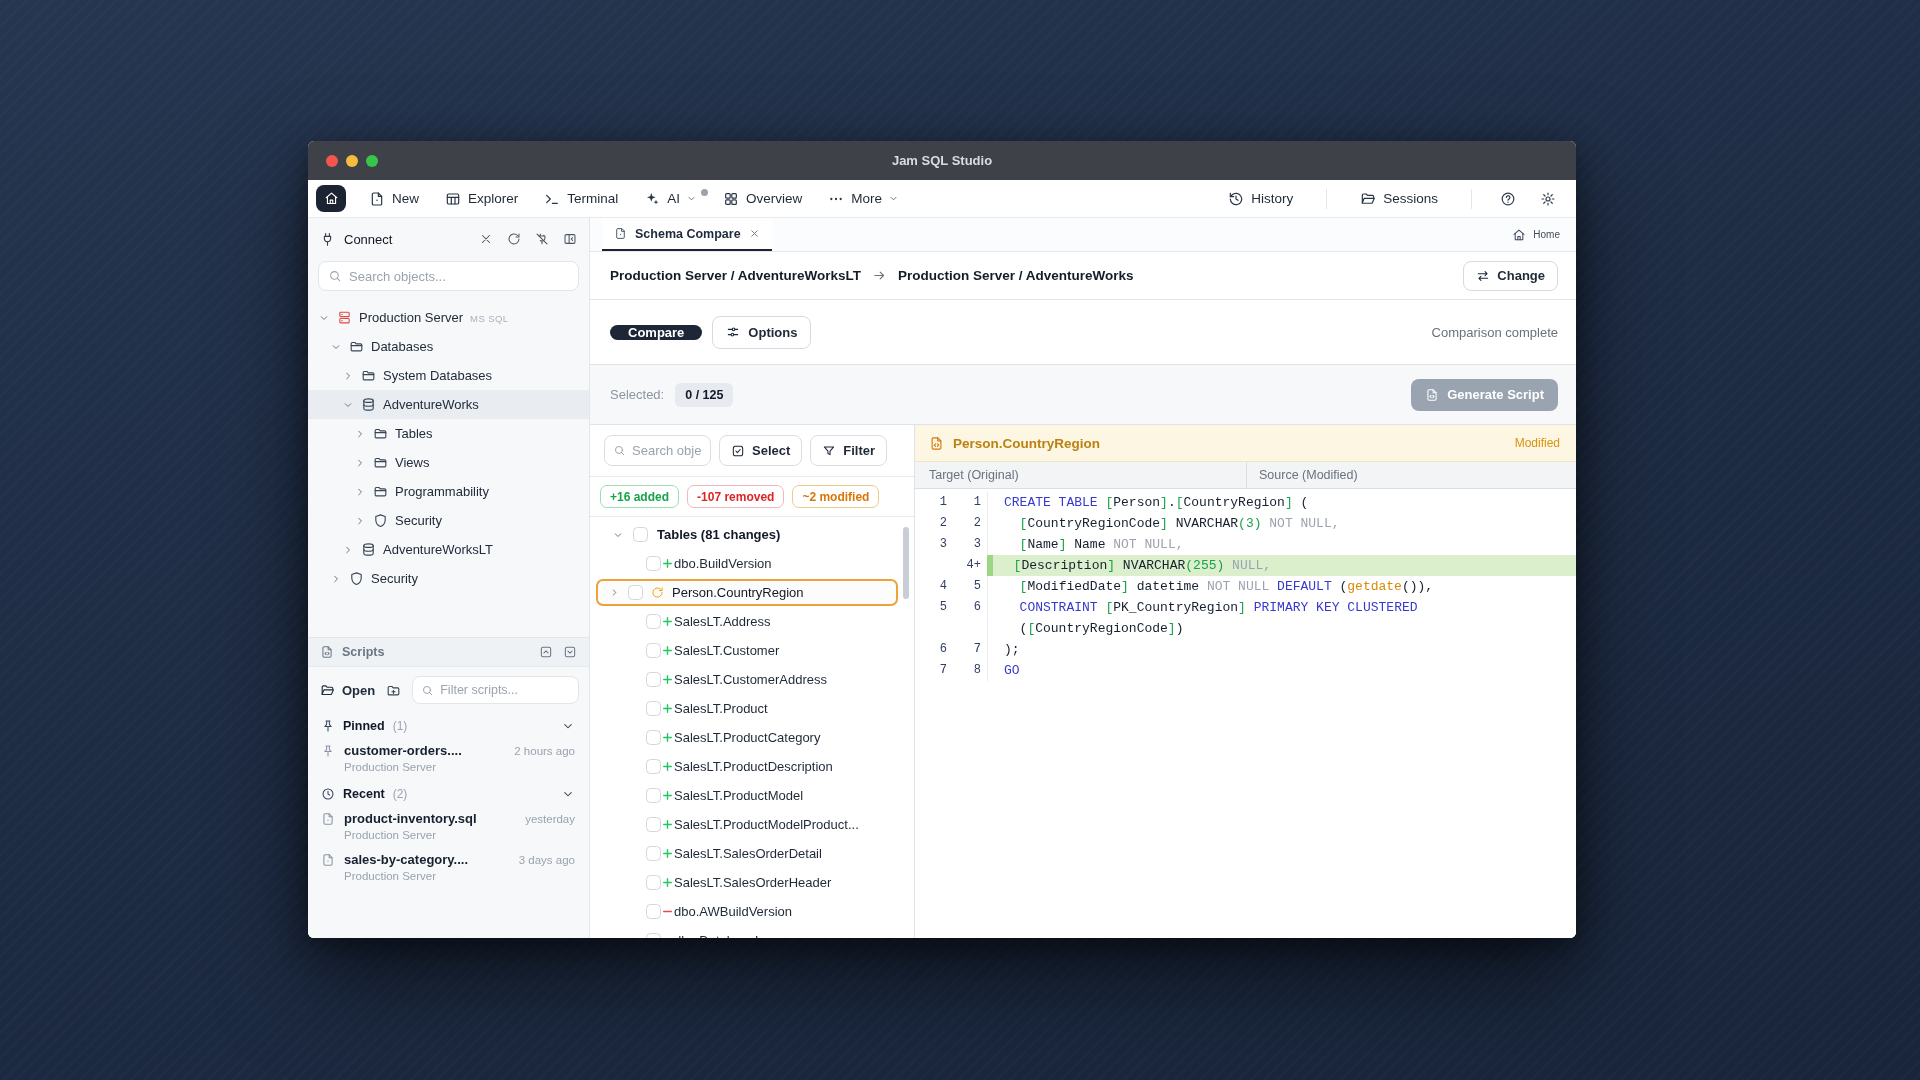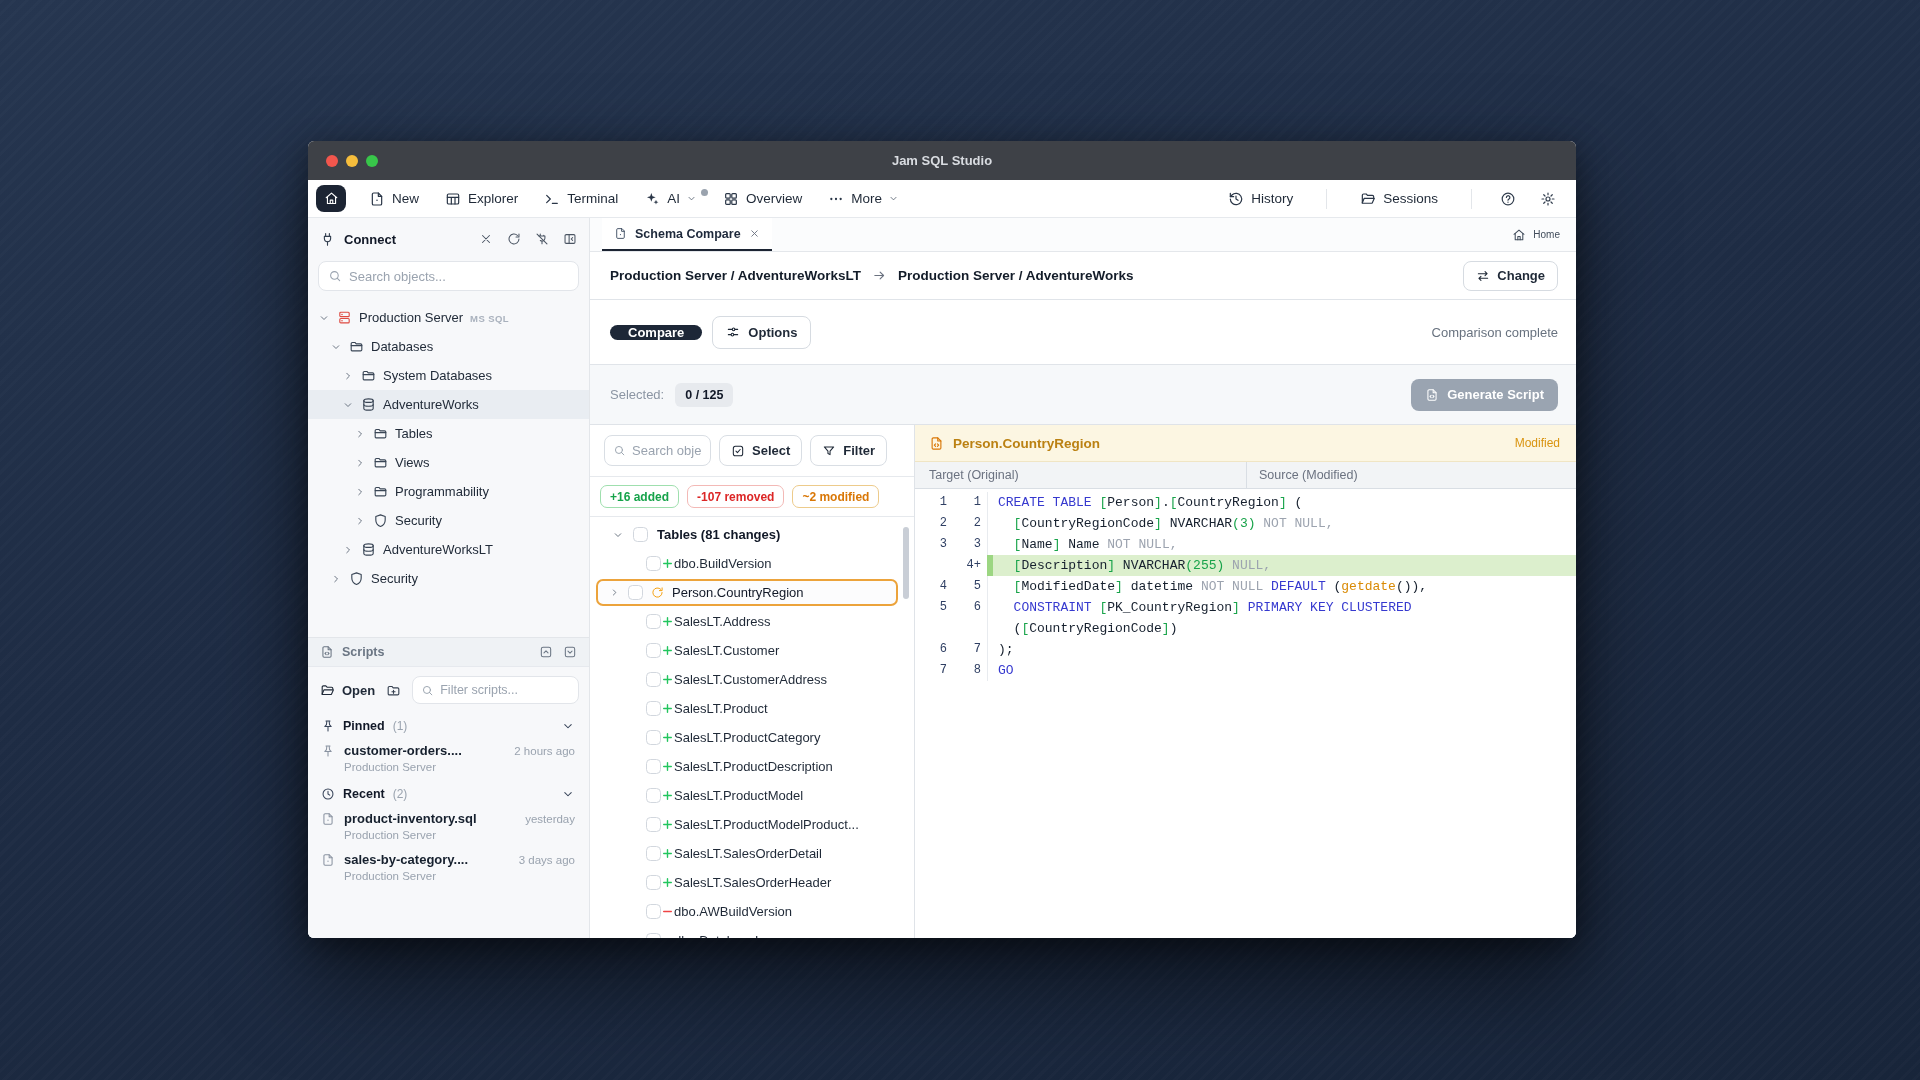--- a/index.html
+++ b/index.html
@@ -30,34 +30,34 @@
   .tb-right{margin-left:auto;display:flex;align-items:center;gap:12px}
   .tb-sep{width:1px;height:20px;background:#e3e6ea;margin:0 10px}
   .icon-btn{display:flex;align-items:center;justify-content:center;width:28px;height:28px;color:#333f4f;cursor:pointer}
 
   .content{flex:1;display:flex;min-height:0}
 
   
   .sidebar{width:282px;background:#f7f8fa;border-right:1px solid #e3e6ea;display:flex;flex-direction:column;flex:none}
   .connect-h{height:40px;display:flex;align-items:center;padding:2px 12px 0;gap:9px;color:#111827}
   .connect-h>.ic{color:#333f4f}
-  .connect-title{font-size:13px;font-weight:700}
+  .connect-title{font-size:13px;font-weight:400}
   .connect-actions{margin-left:auto;display:flex;gap:14px;color:#4b5563}
   .connect-actions .ic{width:14px;height:14px;cursor:pointer}
   .side-search{margin:3px 10px 10px;height:30px;background:#fff;border:1px solid #e2e5ea;border-radius:8px;display:flex;align-items:center;padding:0 9px;gap:7px;color:#9aa3af}
   .side-search .ic{width:14px;height:14px}
   .side-search input{border:0;outline:0;font:13px "Liberation Sans",sans-serif;color:#374151;width:100%;background:transparent}
   input::placeholder{color:#9aa3af}
   .tree{flex:1;overflow:hidden;padding-top:2px}
   .tree-row{height:29px;display:flex;align-items:center;gap:7px;font-size:13px;color:#222c3a;padding-right:8px;cursor:pointer}
   .tree-row.sel{background:#e9edf2}
   .tree-row .chev{width:12px;height:12px;color:#5b6675}
   .tree-row .nico{width:15px;height:15px;color:#3a4656}
   .tree-row .nico.red{color:#de4a41}
-  .tree-tag{font-size:9.5px;font-weight:700;color:#a9b1bd;letter-spacing:.4px;margin-top:2px}
+  .tree-tag{font-size:9.5px;font-weight:400;color:#a9b1bd;letter-spacing:.4px;margin-top:2px}
 
   .scripts{margin-top:auto;height:301px;border-top:1px solid #e3e6ea;display:flex;flex-direction:column;background:#f7f8fa;overflow:hidden}
   .scripts-h{height:29px;background:#eff2f5;border-bottom:1px solid #e6e9ee;display:flex;align-items:center;padding:0 12px;gap:8px;color:#6b7684;font-size:12.5px;font-weight:700;flex:none}
   .scripts-h>.ic{width:14px;height:14px}
   .scripts-h .acts{margin-left:auto;display:flex;gap:10px}
   .scripts-h .acts .ic{width:14px;height:14px;cursor:pointer}
   .open-row{display:flex;align-items:center;gap:11px;padding:9px 10px 8px 12px}
   .open-btn{display:flex;align-items:center;gap:7px;font-size:13px;font-weight:700;color:#1f2937;cursor:pointer}
   .open-btn .ic{width:15px;height:15px}
   .newf-btn{color:#374151;display:flex;cursor:pointer}
@@ -132,21 +132,21 @@
   .diff-h .ic{width:15px;height:15px;color:#d97706}
   .diff-title{font-size:13.5px;font-weight:700;color:#bb8112}
   .diff-state{margin-left:auto;font-size:12px;color:#d99410}
   .diff-cols{height:27px;background:#f2f4f6;border-bottom:1px solid #d9dee4;display:flex;font-size:12.5px;color:#6b7280;align-items:stretch;flex:none}
   .dc-l{width:331px;padding-left:14px;flex:none;display:flex;align-items:center}
   .dc-r{flex:1;border-left:1px solid #d9dee4;padding-left:12px;display:flex;align-items:center}
   .code{flex:1;font-family:"Liberation Mono","DejaVu Sans Mono",monospace;font-size:13px;padding-top:3px;overflow:hidden;background:#fff}
   .crow{height:21px;display:flex;align-items:stretch}
   .gt{width:40px;padding-right:8px;text-align:right;color:#2f3f63;font-size:12px;flex:none;line-height:21px}
   .gs{width:32px;padding-right:6px;text-align:right;color:#2f3f63;font-size:12px;flex:none;line-height:21px}
-  .cc{flex:1;border-left:1px solid #e8ebef;padding-left:10px;white-space:pre;line-height:21px}
+  .cc{flex:1;border-left:1px solid #e8ebef;padding-left:16px;white-space:pre;line-height:21px}
   .crow.added .cc{background:#dcefcd;border-left:6px solid #9cd682;padding-left:5px}
   .tok-kw{color:#3639cf}.tok-brk{color:#18a34a}.tok-num{color:#18a34a}.tok-gry{color:#9ca3af}.tok-fn{color:#d98a04}.tok-pln{color:#16202e}
 </style>
 </head>
 <body>
 
 <svg style="position:absolute;width:0;height:0" aria-hidden="true">
   <symbol id="i-home" viewBox="0 0 24 24">
       <path d="M3.5 10.8L12 3.5l8.5 7.3"></path>
       <path d="M5.5 9.5V20h13V9.5"></path>

